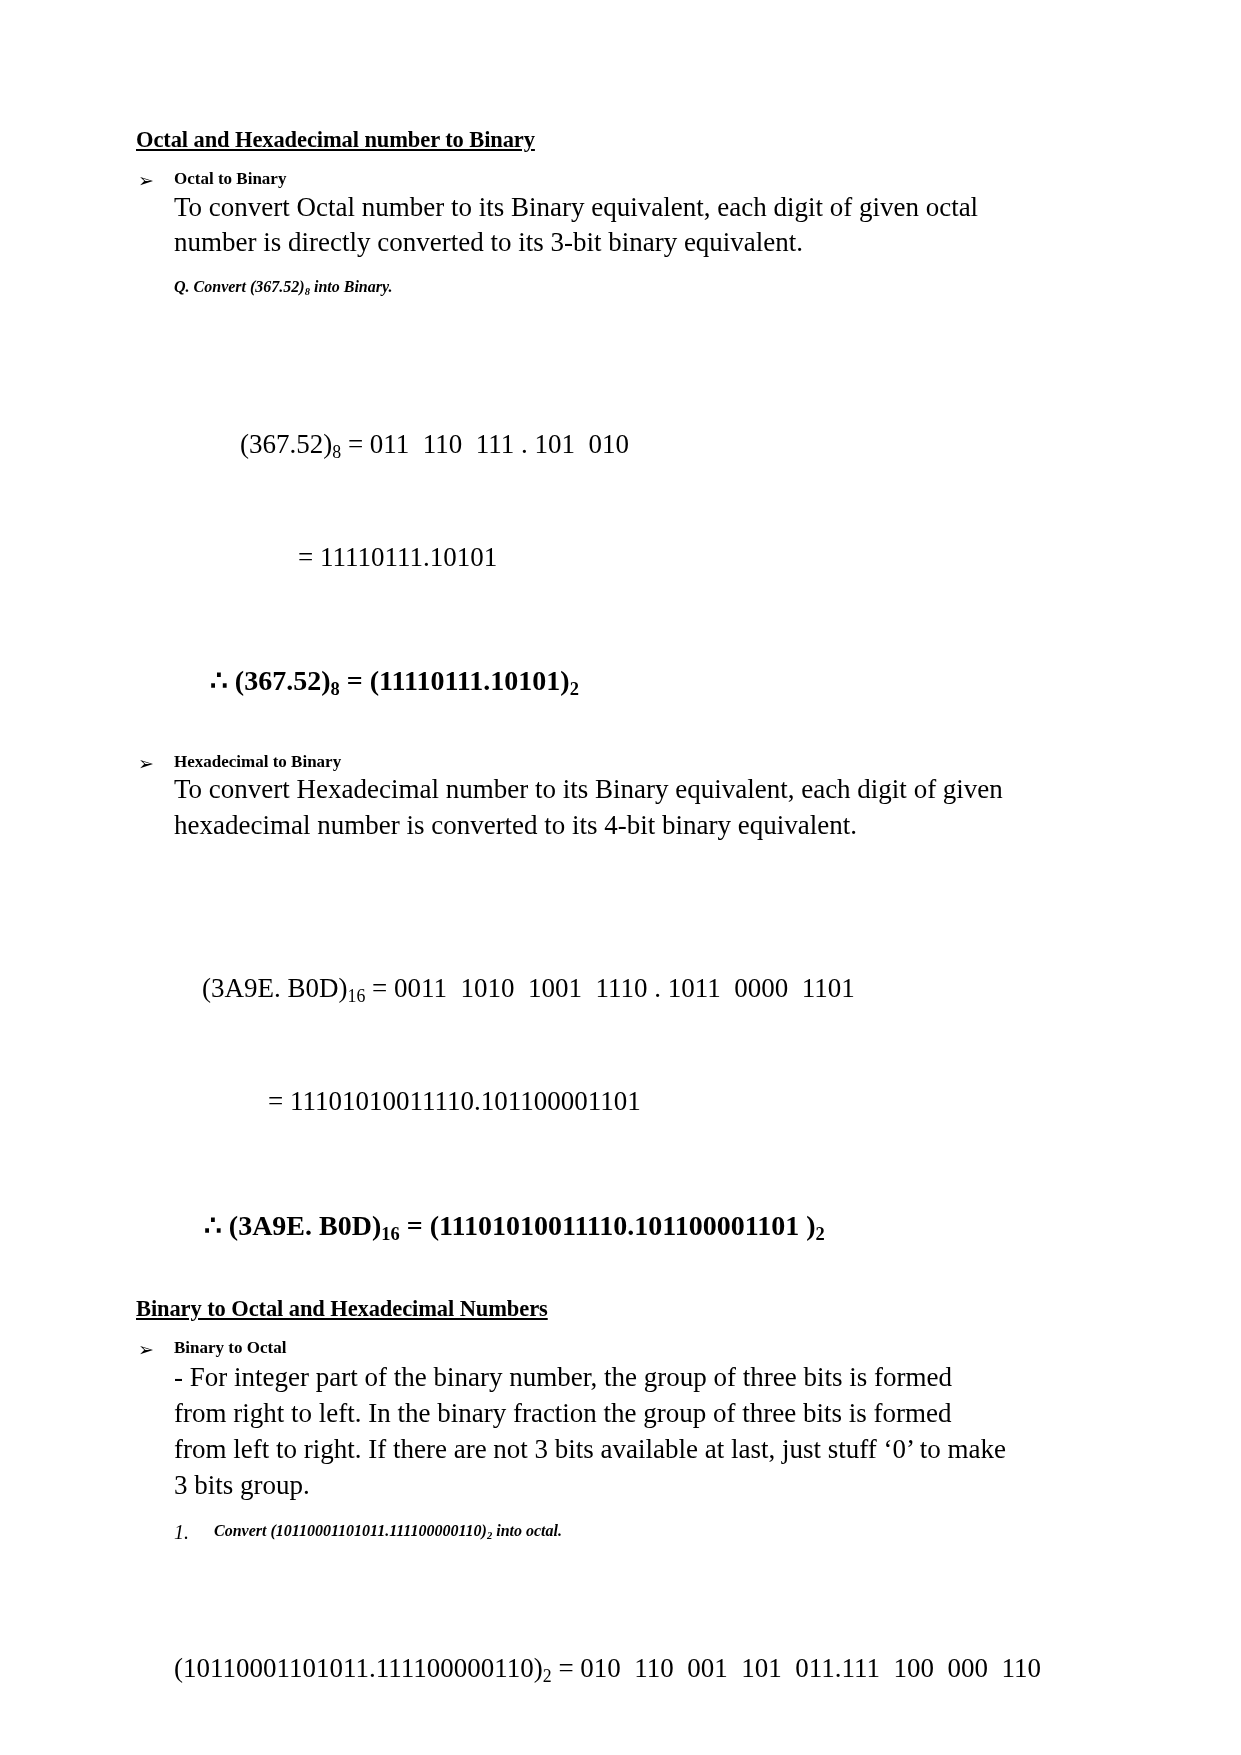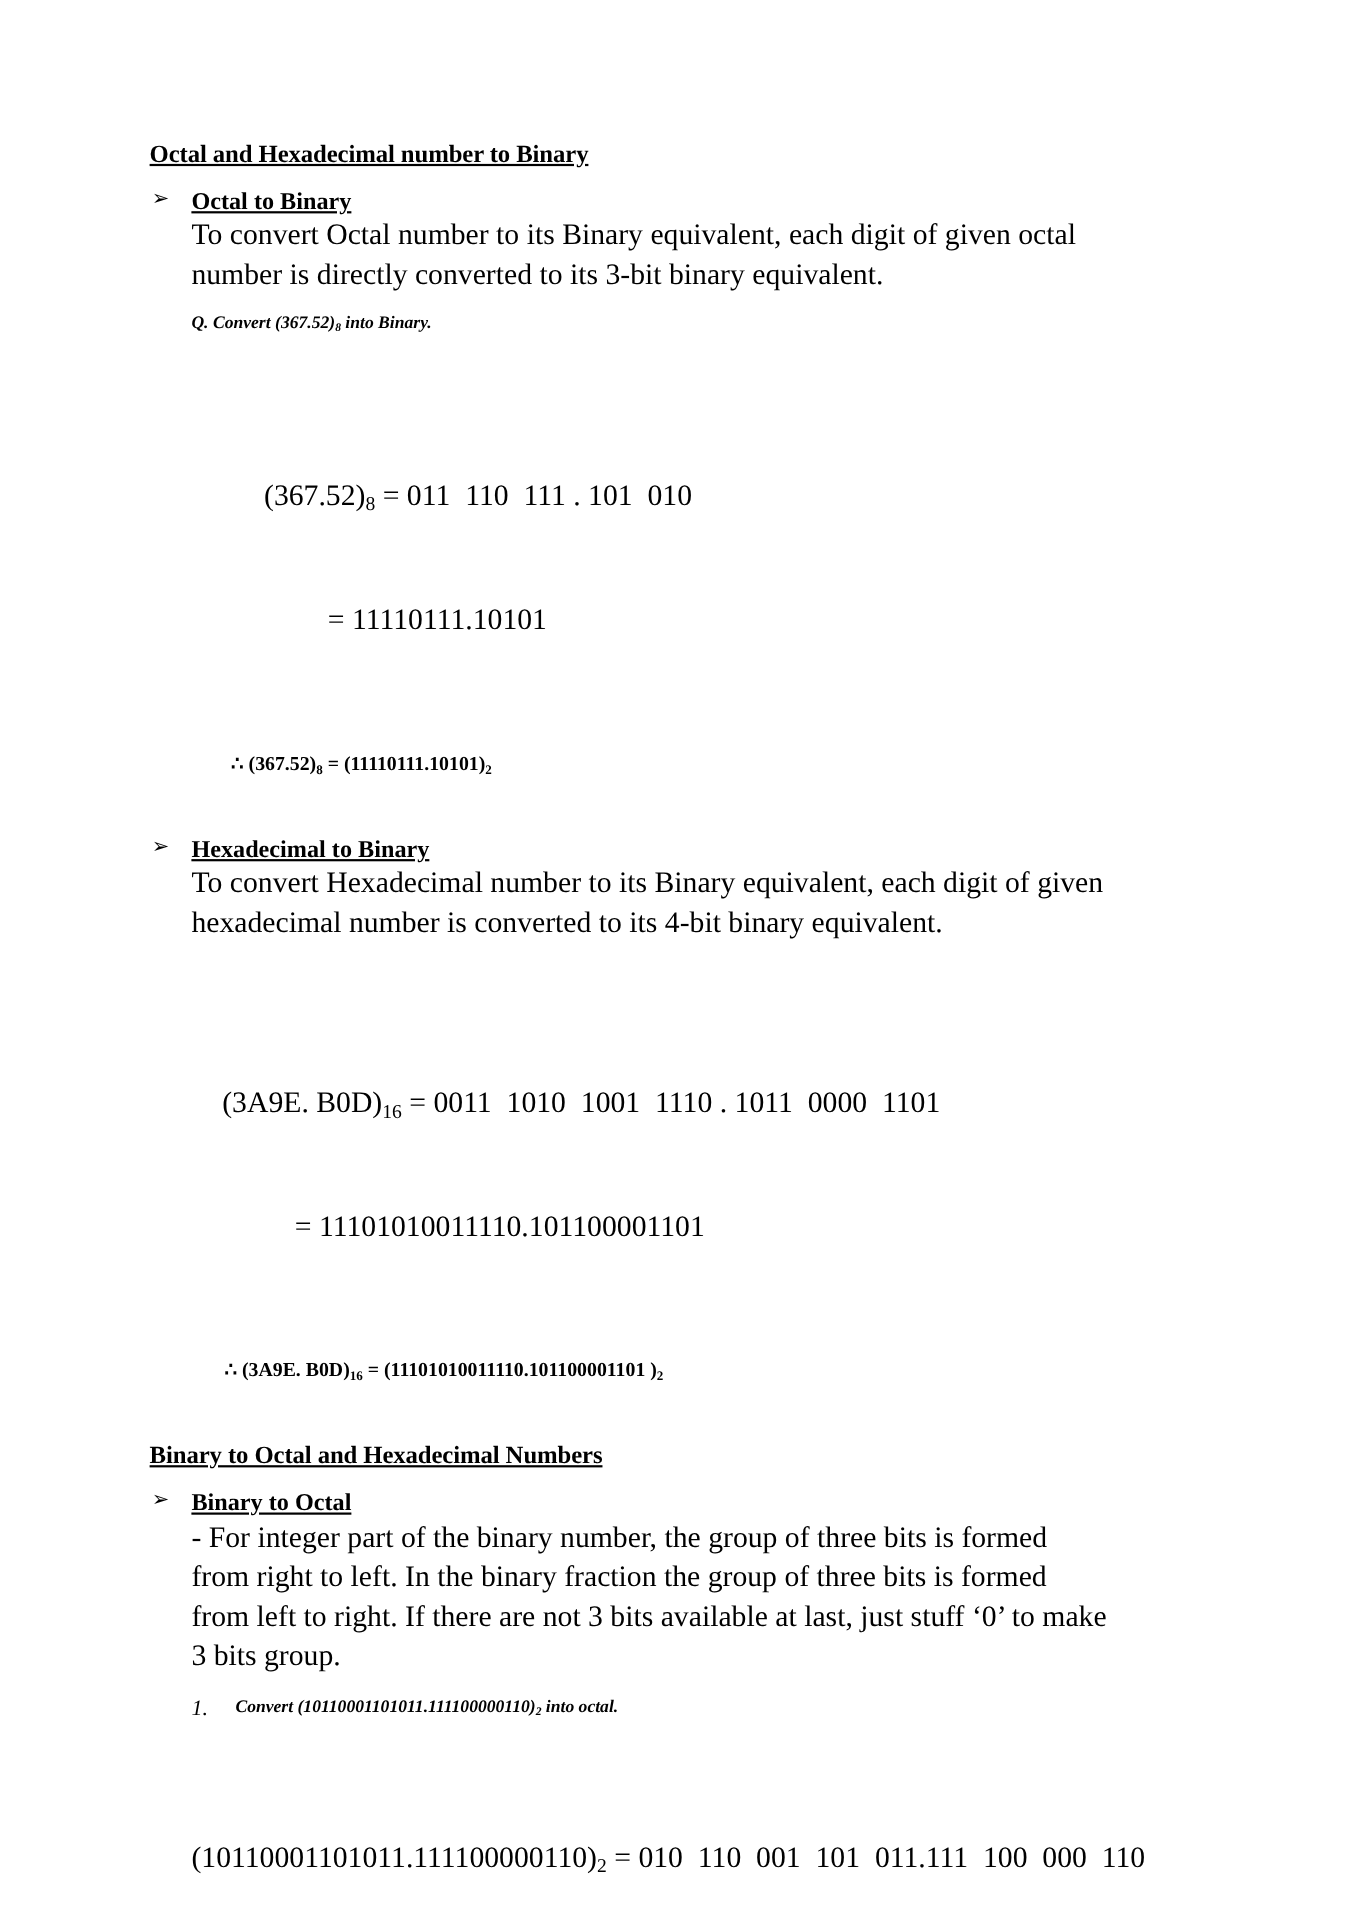--- a/index.html
+++ b/index.html
@@ -47,25 +47,24 @@
   }
   .bullet-marker {
     position: absolute;
     left: 2px;
     top: 0px;
     font-size: 19px;
     line-height: 1.35;
     font-family: "DejaVu Sans", sans-serif;
   }
   .bullet-title {
-    font-size: 22px;
+    font-size: 17px;
     font-weight: bold;
     line-height: 1.32;
     margin: 0;
-    text-decoration: underline;
   }
   .para {
     font-size: 27px;
     line-height: 1.33;
     margin: 0;
     text-align: left;
   }
   .para.tight { margin-top: -1px; }
 
   
@@ -97,23 +96,23 @@
   .mathblock {
     font-size: 27px;
     line-height: 1.38;
     margin: 26px 0 0 0;
     white-space: pre;
     font-family: "Liberation Serif", "DejaVu Serif", serif;
   }
   .mathline { display: block; white-space: pre; }
 
   .therefore {
-    font-size: 18px;
-    font-weight: bold;
-    margin: 26px 0 0 0;
+    font-size: 28px;
+    font-weight: bold;
+    margin: 14px 0 0 0;
     white-space: pre;
   }
 
   sub { font-size: 0.66em; vertical-align: -0.28em; }
   sup { font-size: 0.66em; vertical-align: 0.45em; }
 
   .ind-1 { padding-left: 66px; }
   .ind-2 { padding-left: 58px; }
   .ind-3 { padding-left: 36px; }
   .ind-4 { padding-left: 28px; }

